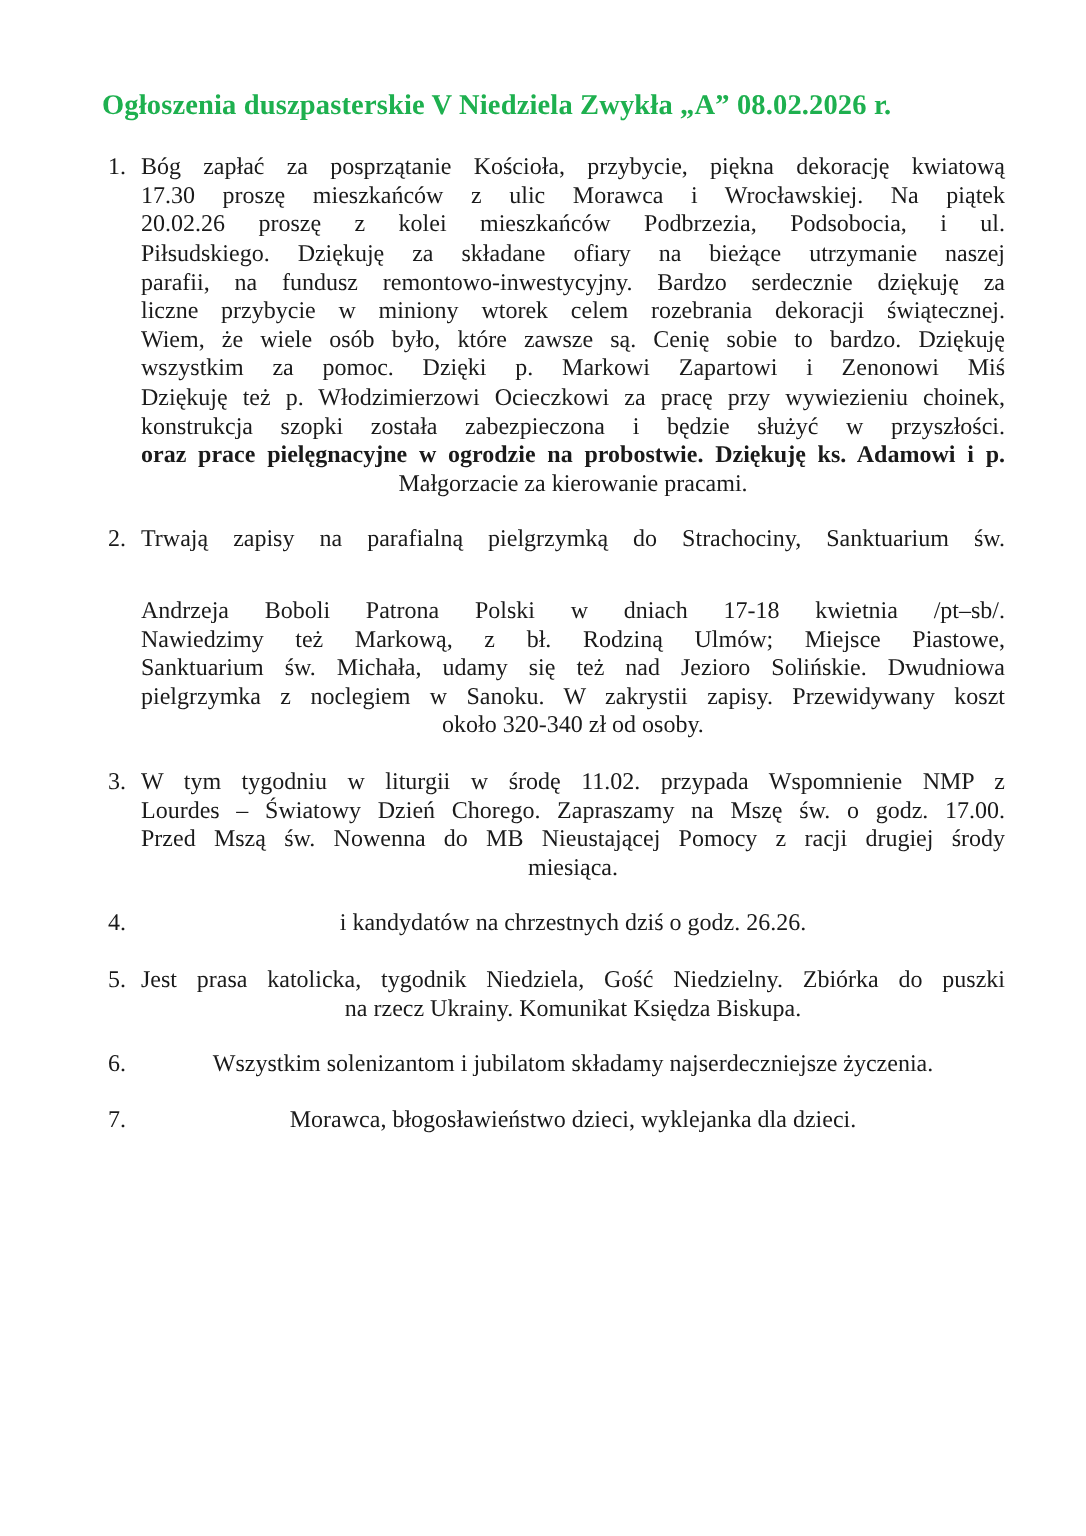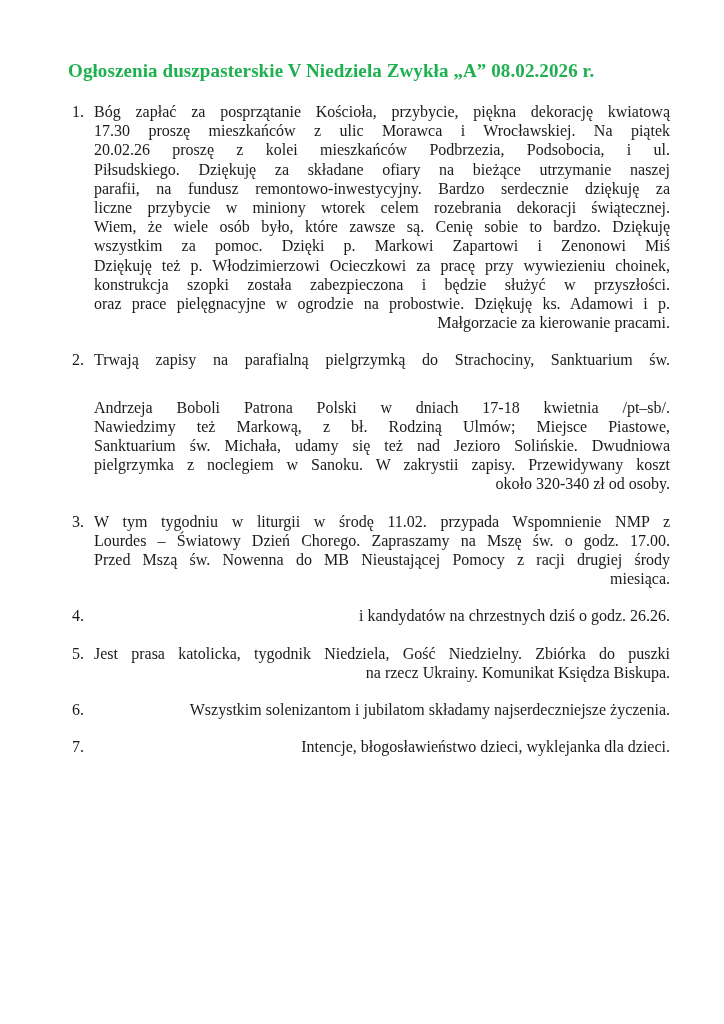--- a/index.html
+++ b/index.html
@@ -9,21 +9,21 @@
     position: absolute; left: 68px; top: 52px; width: 600px;
     font-family: "Liberation Serif", serif; font-weight: bold;
     font-size: 19px; color: #1eb04f; white-space: nowrap; letter-spacing: 0.1px;
   }
   .list { position: absolute; left: 72px; top: 94px; width: 598px; margin: 0; padding: 0; list-style: none; }
   .item { position: relative; padding-left: 22px; margin-bottom: 18px;
     font-family: "Liberation Serif", serif; font-size: 16px; line-height: 19.2px; color: #1a1a1a; }
   .num { position: absolute; left: 0; top: 0; }
   .text { display: block; text-align: justify; }
   .pt { display: block; text-align: justify; }
-  .pt.last { text-align: right; }
+  .pt.last { text-align: center; }
 </style>
 </head>
 <body>
 
 <div class="page">
   <div class="title">Ogłoszenia duszpasterskie  V Niedziela Zwykła „A” 08.02.2026 r.</div>
 
   <ol class="list" id="list">
       <li class="item">
         <span class="num">1.</span>
@@ -31,21 +31,21 @@
           <span class="pt" style="text-align-last: justify;">Bóg zapłać za posprzątanie Kościoła, przybycie, piękna dekorację kwiatową</span>
           <span class="pt" style="text-align-last: justify;">17.30 proszę mieszkańców z ulic Morawca i Wrocławskiej. Na piątek</span>
           <span class="pt" style="text-align-last: justify;">20.02.26 proszę z kolei mieszkańców Podbrzezia, Podsobocia, i ul.</span>
           <span class="pt" style="text-align-last: justify;">Piłsudskiego. Dziękuję za składane ofiary na bieżące utrzymanie naszej</span>
           <span class="pt" style="text-align-last: justify;">parafii, na fundusz remontowo-inwestycyjny.  Bardzo serdecznie dziękuję za</span>
           <span class="pt" style="text-align-last: justify;">liczne przybycie w miniony  wtorek celem rozebrania dekoracji świątecznej.</span>
           <span class="pt" style="text-align-last: justify;">Wiem, że wiele osób było, które zawsze są. Cenię sobie to bardzo. Dziękuję</span>
           <span class="pt" style="text-align-last: justify;">wszystkim za pomoc. Dzięki p. Markowi Zapartowi i Zenonowi Miś</span>
           <span class="pt" style="text-align-last: justify;">Dziękuję też p. Włodzimierzowi Ocieczkowi za pracę przy wywiezieniu choinek,</span>
           <span class="pt" style="text-align-last: justify;">konstrukcja szopki została zabezpieczona i będzie służyć w przyszłości.</span>
-          <span class="pt" style="text-align-last: justify;">oraz prace pielęgnacyjne w ogrodzie na probostwie.  Dziękuję ks. Adamowi i p.</span>
+          <span class="pt" style="text-align-last: justify; font-weight: bold;">oraz prace pielęgnacyjne w ogrodzie na probostwie.  Dziękuję ks. Adamowi i p.</span>
           <span class="pt last">Małgorzacie za kierowanie pracami.</span>
         </div>
       </li>
       <li class="item">
         <span class="num">2.</span>
         <div class="text">
           <span class="pt" style="text-align-last: justify;">Trwają zapisy na parafialną pielgrzymką do Strachociny, Sanktuarium św.</span>
           <span class="pt" style="text-align-last: justify; margin-top: 28px;">Andrzeja Boboli Patrona Polski w dniach 17-18 kwietnia /pt–sb/.</span>
           <span class="pt" style="text-align-last: justify;">Nawiedzimy też Markową, z bł. Rodziną Ulmów; Miejsce Piastowe,</span>
           <span class="pt" style="text-align-last: justify;">Sanktuarium św. Michała, udamy się też nad Jezioro Solińskie.  Dwudniowa</span>
@@ -77,17 +77,17 @@
       </li>
       <li class="item">
         <span class="num">6.</span>
         <div class="text">
           <span class="pt last">Wszystkim solenizantom i jubilatom składamy najserdeczniejsze życzenia.</span>
         </div>
       </li>
       <li class="item">
         <span class="num">7.</span>
         <div class="text">
-          <span class="pt last">Intencje, błogosławieństwo dzieci, wyklejanka dla dzieci.</span>
+          <span class="pt last">Morawca, błogosławieństwo dzieci, wyklejanka dla dzieci.</span>
         </div>
       </li>
     </ol>
 </div>
 
 </body></html>

